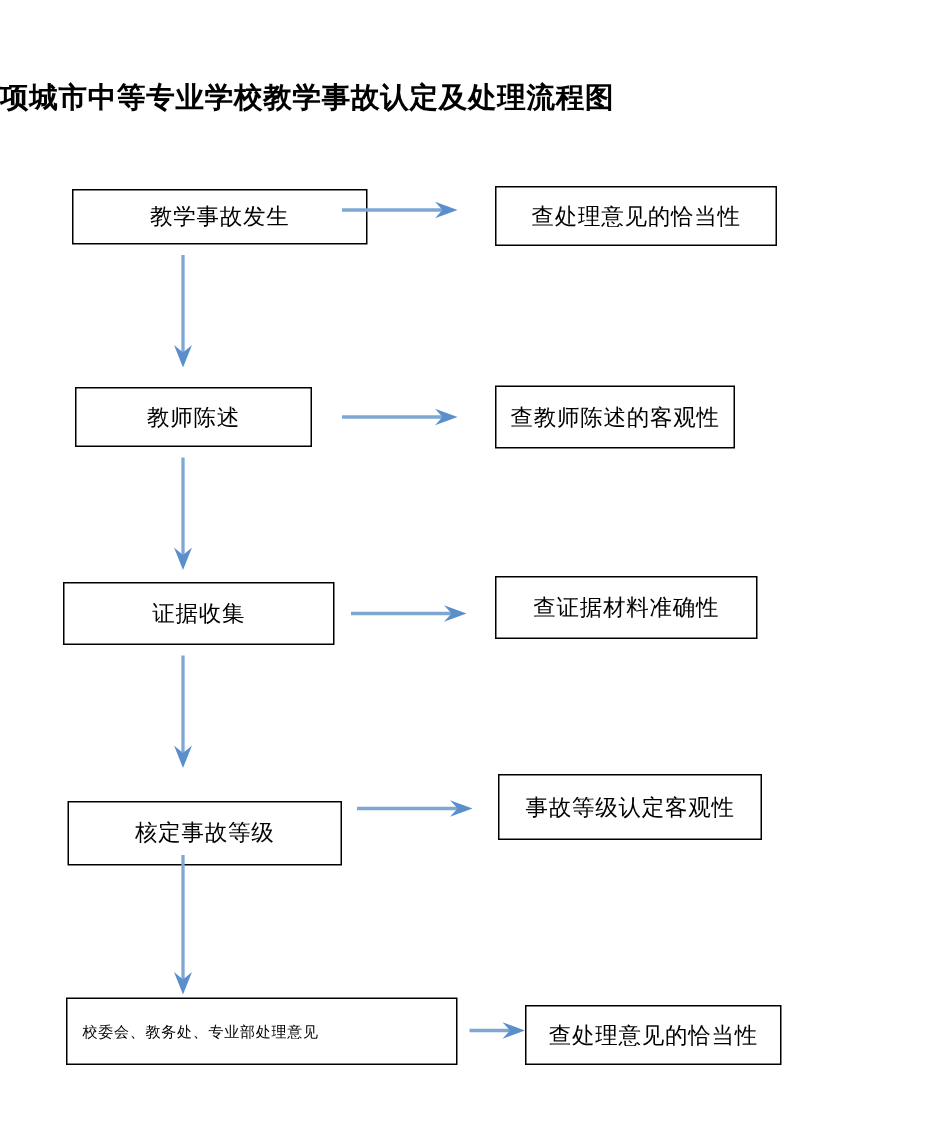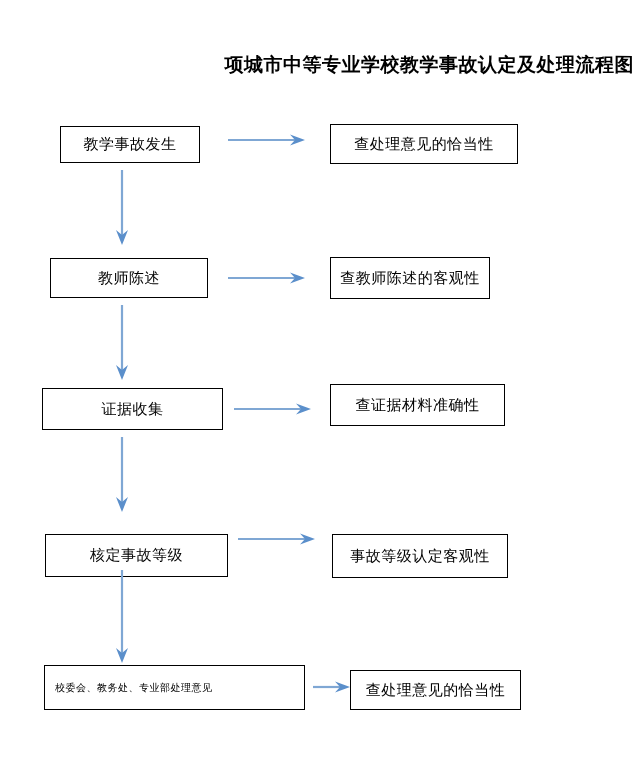--- a/index.html
+++ b/index.html
@@ -16,21 +16,21 @@
     width: 634px;
     height: 757px;
     background: #ffffff;
     overflow: hidden;
   }
   .title {
     position: absolute;
     left: 0;
     top: 52px;
     width: 634px;
-    text-align: right;
+    text-align: left;
     font-family: "DejaVu Serif", "Liberation Serif", serif;
     font-weight: bold;
     font-size: 19px;
     letter-spacing: 0.5px;
     color: #000000;
     white-space: nowrap;
   }
   .node {
     position: absolute;
     box-sizing: border-box;
@@ -59,21 +59,21 @@
     overflow: visible;
   }
 </style>
 </head>
 <body>
 
 <div id="page">
 
   <div class="title">项城市中等专业学校教学事故认定及处理流程图</div>
 
-  <div class="node" style="left:60px; top:126px; width:140px; height:37px;justify-content:center;">
+  <div class="node" style="left:48px; top:126px; width:197px; height:37px;justify-content:center;">
     <span>教学事故发生</span>
   </div>
 
   <div class="conn" style="left:228px; top:133px; width:80px; height:14px;">
     <svg width="80" height="14" viewBox="0 0 80 14">
       <line x1="0" y1="7" x2="68" y2="7" stroke="#7FA7D4" stroke-width="2.2"></line>
       <path d="M 62 1.5 L 77 7 L 62 12.5 L 67 7 Z" fill="#5B8FCB"></path>
     </svg>
   </div>
 
@@ -136,21 +136,21 @@
     <span>核定事故等级</span>
   </div>
 
   <div class="conn" style="left:238px; top:532px; width:80px; height:14px;">
     <svg width="80" height="14" viewBox="0 0 80 14">
       <line x1="0" y1="7" x2="68" y2="7" stroke="#7FA7D4" stroke-width="2.2"></line>
       <path d="M 62 1.5 L 77 7 L 62 12.5 L 67 7 Z" fill="#5B8FCB"></path>
     </svg>
   </div>
 
-  <div class="node" style="left:332px; top:516px; width:176px; height:44px;margin-top:18px;">
+  <div class="node" style="left:332px; top:516px; width:176px; height:44px;">
     <span>事故等级认定客观性</span>
   </div>
 
   <div class="conn" style="left:113px; top:570px; width:18px; height:96px;">
     <svg width="18" height="96" viewBox="0 0 18 96">
       <line x1="9" y1="0" x2="9" y2="84" stroke="#7FA7D4" stroke-width="2.2"></line>
       <path d="M 3 78 L 9 93 L 15 78 L 9 83 Z" fill="#5B8FCB"></path>
     </svg>
   </div>
 

